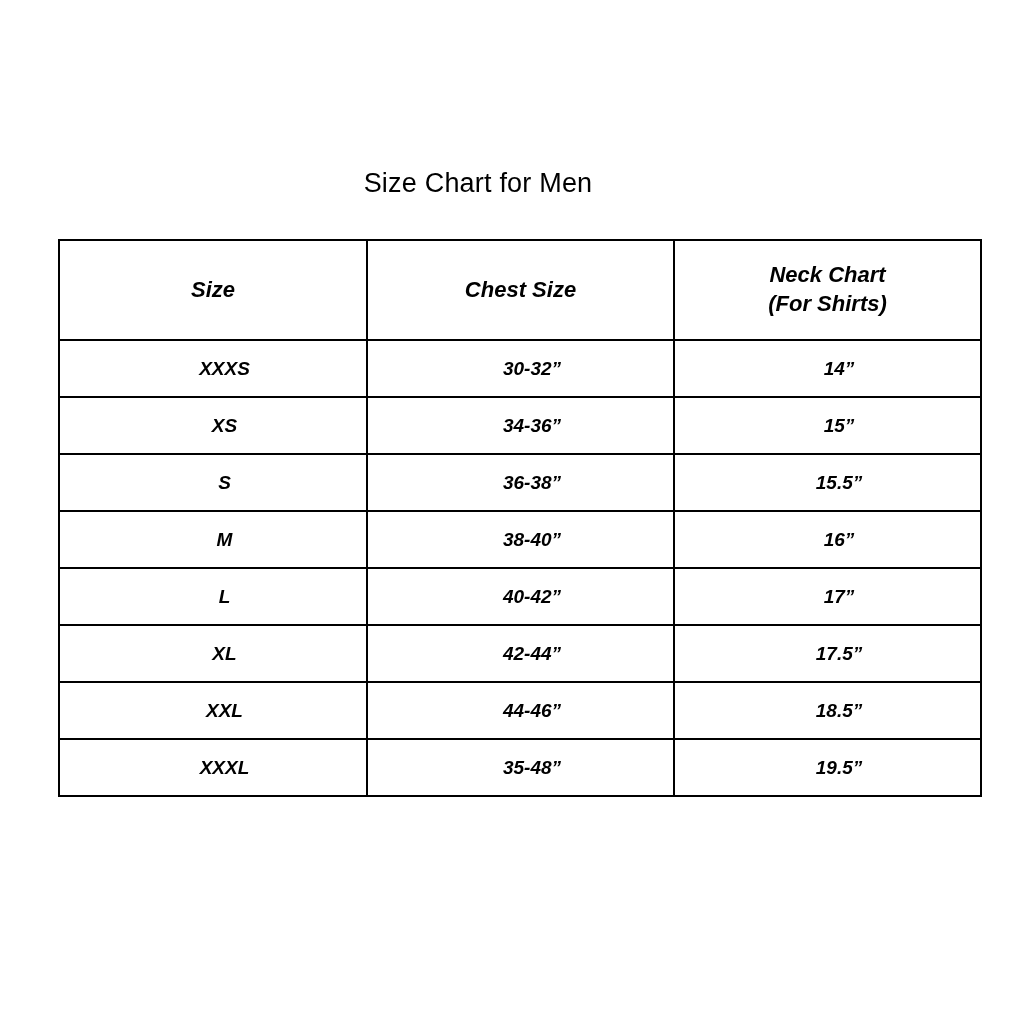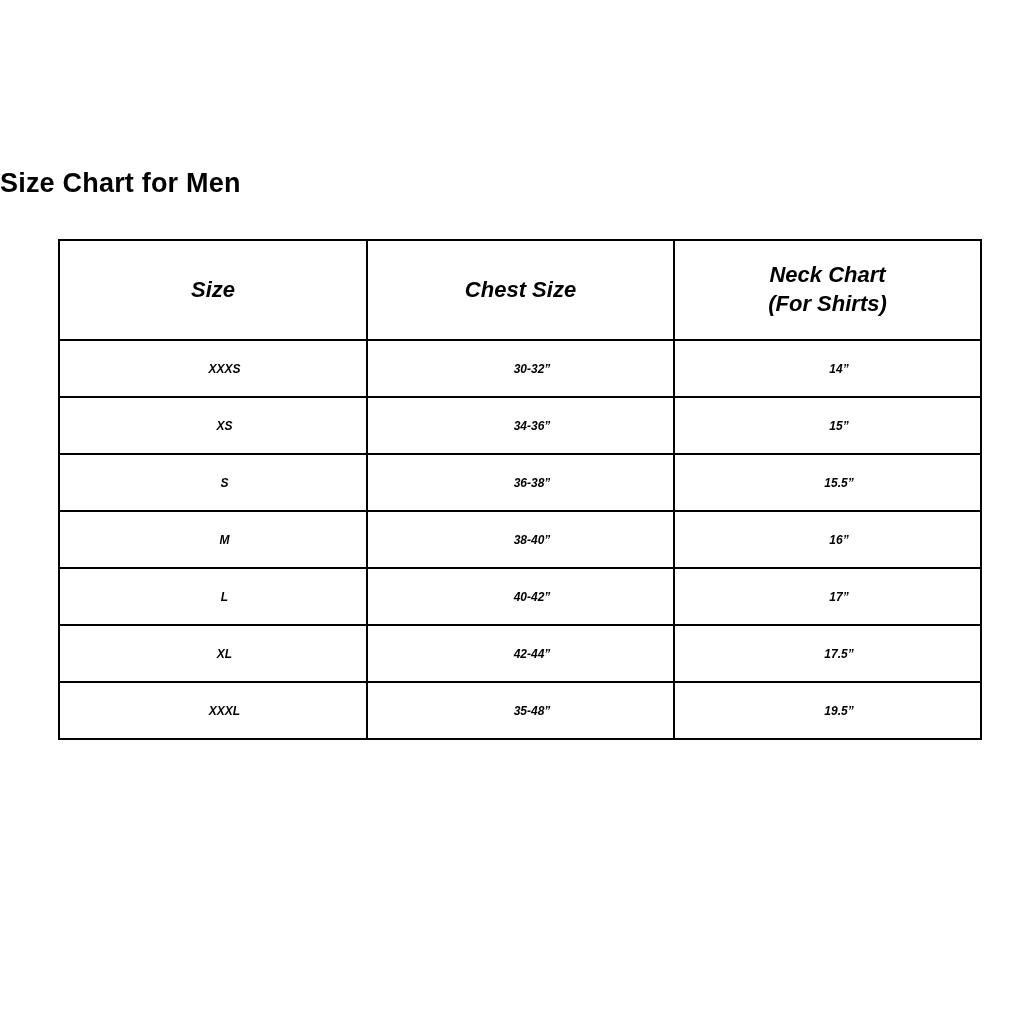--- a/index.html
+++ b/index.html
@@ -20,22 +20,23 @@
     left: 0;
     top: 0;
     width: 1024px;
     height: 1024px;
   }
   .chart-title {
     position: absolute;
     left: 0;
     top: 168px;
     width: 956px;
+    text-align: center;
     font-size: 27px;
-    font-weight: bold;
+    font-weight: normal;
     letter-spacing: 0.2px;
   }
   .size-table {
     position: absolute;
     left: 58px;
     top: 239px;
     width: 922px;
     border-collapse: collapse;
     table-layout: fixed;
     font-style: italic;
@@ -47,21 +48,21 @@
     font-weight: bold;
     color: #000000;
   }
   .size-table thead th {
     height: 96px;
     font-size: 22px;
     line-height: 1.3;
   }
   .size-table tbody td {
     height: 53px;
-    font-size: 12px;
+    font-size: 19px;
     padding-left: 24px;
   }
   .col-size { width: 308px; }
   .col-chest { width: 307px; }
   .col-neck { width: 307px; }
   .head-sub {
     display: block;
     font-size: 22px;
     font-weight: bold;
   }
@@ -114,20 +115,25 @@
         <td>L</td>
         <td>40-42”</td>
         <td>17”</td>
       </tr>
       <tr>
         <td>XL</td>
         <td>42-44”</td>
         <td>17.5”</td>
       </tr>
       <tr>
+        <td>XXL</td>
+        <td>44-46”</td>
+        <td>18.5”</td>
+      </tr>
+      <tr>
         <td>XXXL</td>
         <td>35-48”</td>
         <td>19.5”</td>
       </tr>
     </tbody>
   </table>
 
 </div>
 
 </body></html>

